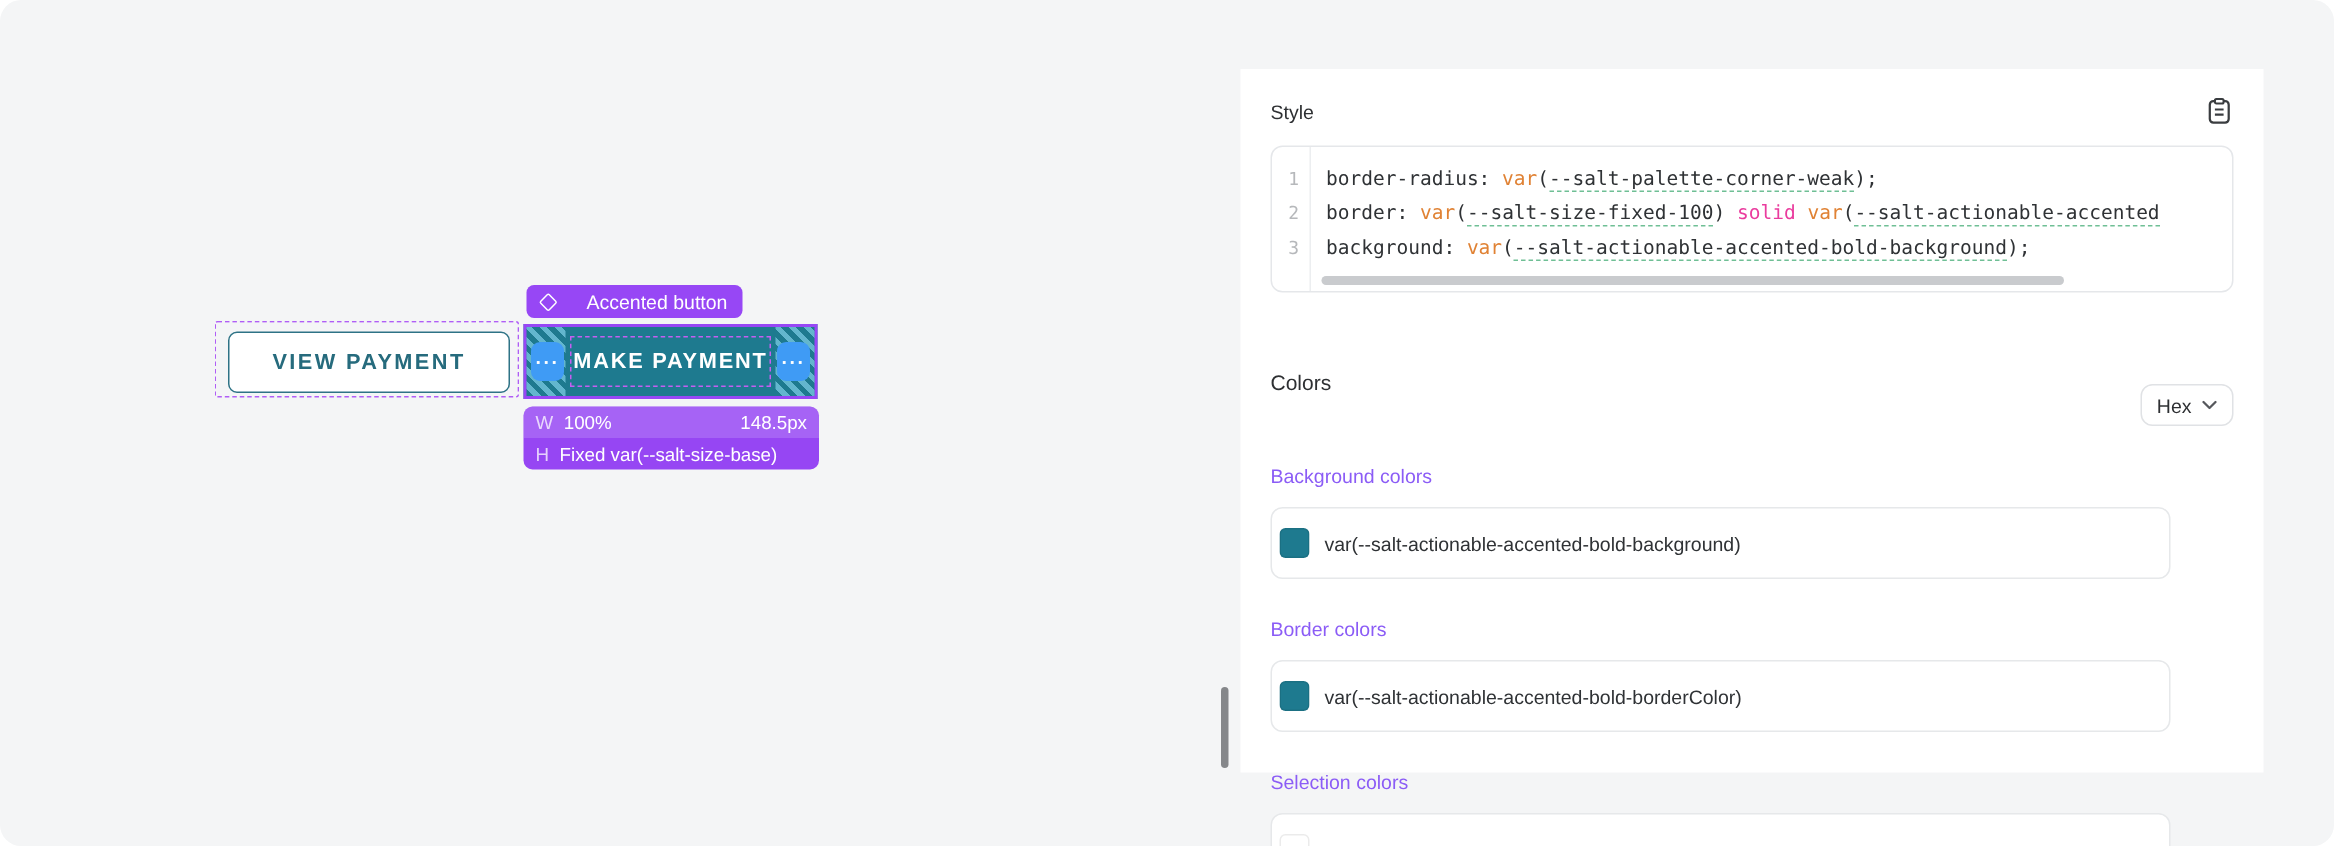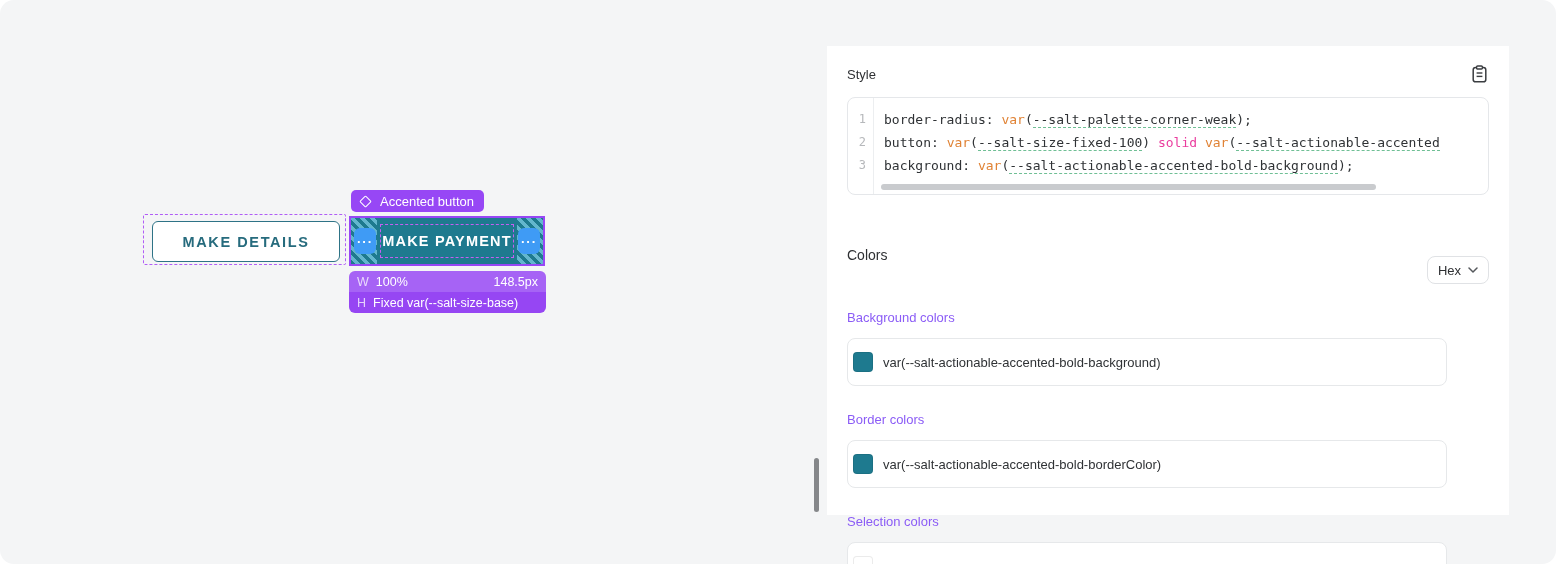--- a/index.html
+++ b/index.html
@@ -44,21 +44,21 @@
   .mp-handle.right { right:3px; }
   .mp-label-box {
     position:absolute; left:29px; right:29px; top:6px; bottom:6px;
     border:1.5px dashed #c55ef2; display:flex; align-items:center; justify-content:center;
     color:#ffffff; font-weight:bold; font-size:14.5px; letter-spacing:1.2px;
     white-space:nowrap; cursor:pointer;
   }
   .tooltip {
     position:absolute; left:351px; top:190px; height:22px;
     background:#9747f5; border-radius:5px; color:#ffffff;
-    display:flex; align-items:center; gap:10px; padding:0 10px;
+    display:flex; align-items:center; gap:21px; padding:0 10px;
     font-size:13px;
   }
   .diamond {
     width:9px; height:9px; border:1.5px solid #ffffff; border-radius:1.5px;
     transform:rotate(45deg); flex:0 0 auto;
   }
   .measure {
     position:absolute; left:349px; top:271px; width:197px; height:42px;
     background:#9646f3; border-radius:6px; color:#ffffff; font-size:12.5px;
     overflow:hidden;
@@ -129,21 +129,21 @@
 </head>
 <body>
 
 <div class="stage">
 
   <div class="canvas">
 
     <div class="selection-outline"></div>
 
     <button class="btn-view">
-      <span>MAKE DETAILS</span>
+      <span>VIEW PAYMENT</span>
     </button>
 
     <div class="tooltip">
       <span class="diamond"></span>
       <span>Accented button</span>
     </div>
 
     <div class="mp-group">
       <div class="mp-hatch left"></div>
       <div class="mp-hatch right"></div>
@@ -189,21 +189,21 @@
     </div>
 
     <div class="code-block">
       <div class="code-gutter">
           <div class="line-no">1</div>
           <div class="line-no">2</div>
           <div class="line-no">3</div>
         </div>
       <div class="code-lines">
           <div class="code-line"><span>border-radius: </span><span class="tok-func">var</span><span>(</span><span class="tok-varname">--salt-palette-corner-weak</span><span>);</span></div>
-          <div class="code-line"><span>button: </span><span class="tok-func">var</span><span>(</span><span class="tok-varname">--salt-size-fixed-100</span><span>) </span><span class="tok-keyword">solid</span><span> </span><span class="tok-func">var</span><span>(</span><span class="tok-varname">--salt-actionable-accented</span></div>
+          <div class="code-line"><span>border: </span><span class="tok-func">var</span><span>(</span><span class="tok-varname">--salt-size-fixed-100</span><span>) </span><span class="tok-keyword">solid</span><span> </span><span class="tok-func">var</span><span>(</span><span class="tok-varname">--salt-actionable-accented</span></div>
           <div class="code-line"><span>background: </span><span class="tok-func">var</span><span>(</span><span class="tok-varname">--salt-actionable-accented-bold-background</span><span>);</span></div>
         </div>
       <div class="h-scrollbar"></div>
     </div>
 
     <div class="colors-header">
       <span class="colors-title">Colors</span>
       <button class="hex-dropdown">
         <span>Hex</span>
         <svg width="10" height="6" viewBox="0 0 10 6" fill="none">

